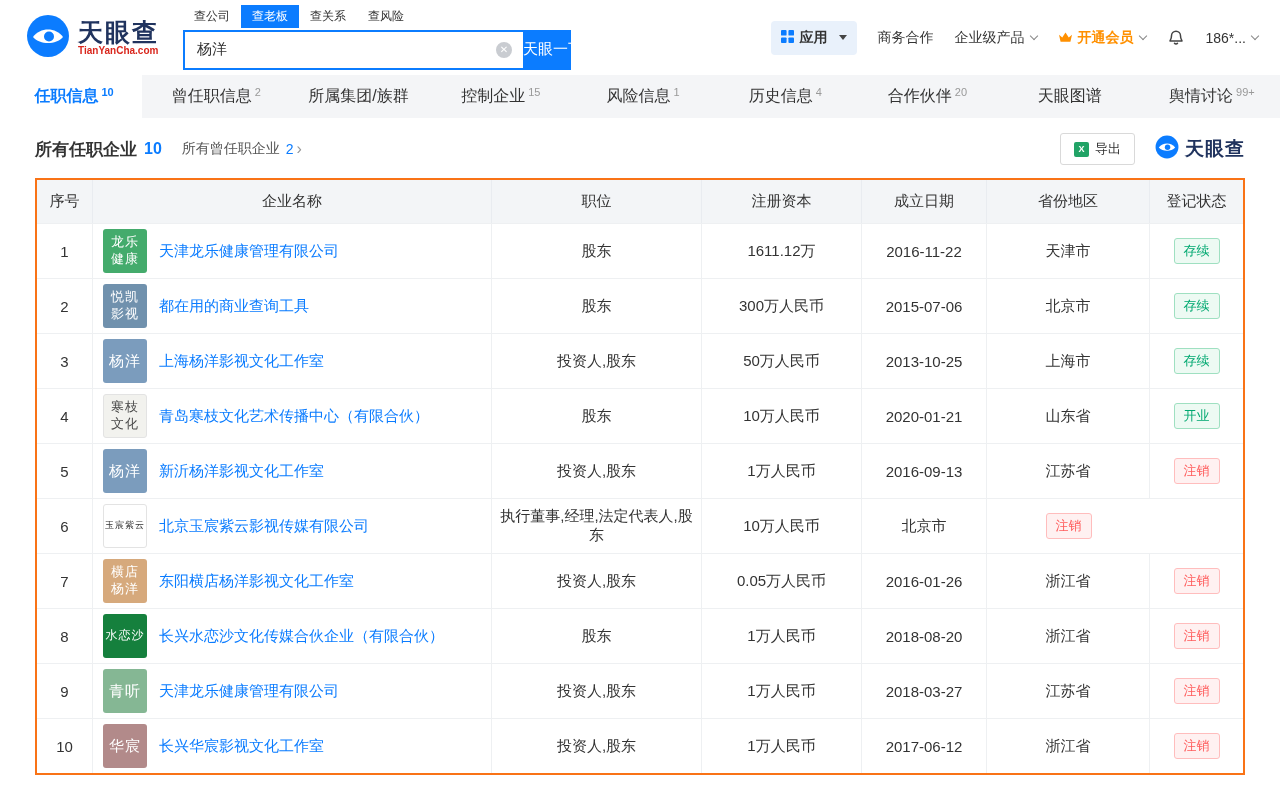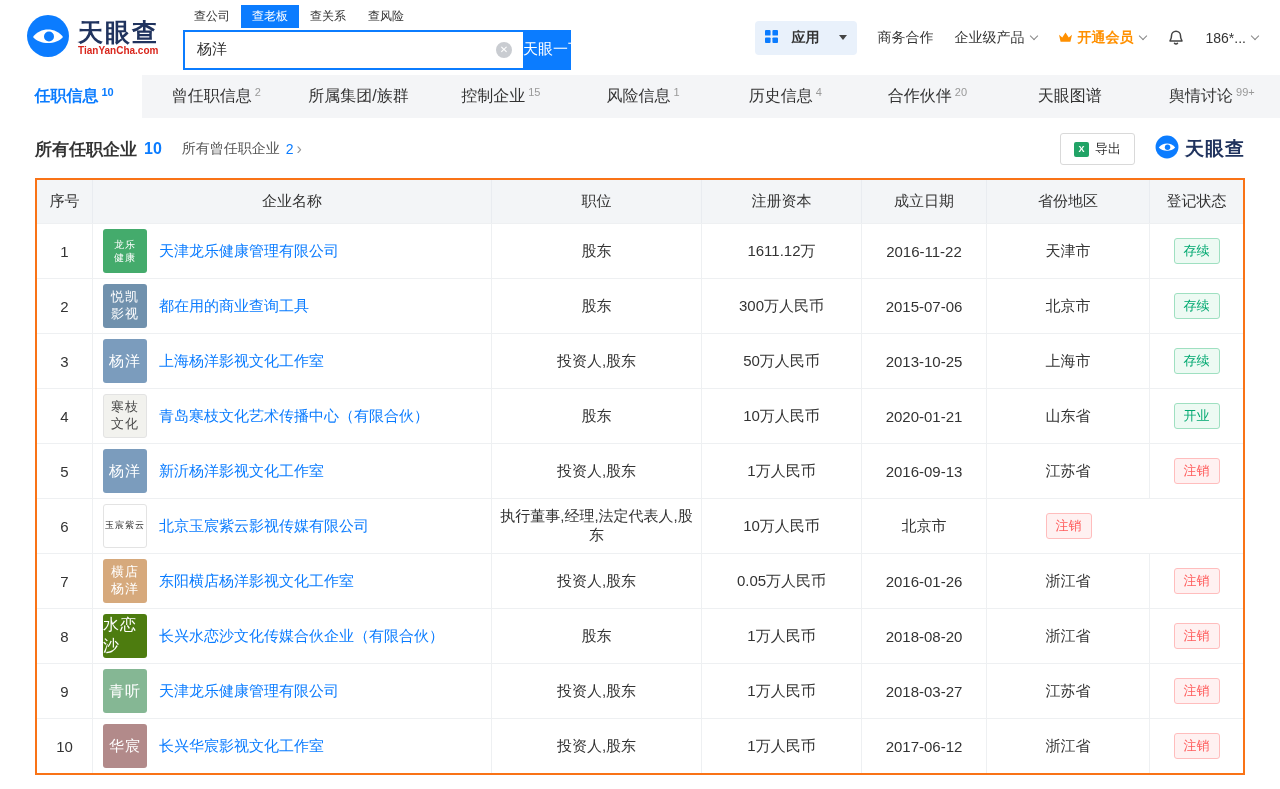--- a/index.html
+++ b/index.html
@@ -22,21 +22,21 @@
   .search-box { display:flex; margin-top:2px; }
   .input-wrap { position:relative; }
   .search-input { width:340px; height:40px; border:2px solid #0b7cff; border-right:none;
       padding:0 36px 0 12px; font-size:15px; color:#333; outline:none; font-family:inherit; }
   .clear-btn { position:absolute; right:11px; top:12px; width:16px; height:16px; border-radius:50%;
       background:#c9ccd1; color:#fff; font-size:10px; line-height:16px; text-align:center; cursor:pointer; }
   .search-btn { width:48px; height:40px; background:#0b7cff; color:#fff; font-size:15px; border:none; cursor:pointer; white-space:nowrap; }
 
   .hmenu { margin-left:auto; display:flex; align-items:center; gap:21px; font-size:14px; color:#333; }
   .hmenu .item { display:flex; align-items:center; cursor:pointer; white-space:nowrap; }
-  .apps-btn { display:flex; align-items:center; gap:14px; background:#e9f1fb; border-radius:4px; padding:8px 10px; cursor:pointer; font-weight:bold; }
+  .apps-btn { display:flex; align-items:center; gap:6px; background:#e9f1fb; border-radius:4px; padding:8px 10px; cursor:pointer; font-weight:bold; }
   .tri { display:inline-block; width:0; height:0; border-left:4px solid transparent; border-right:4px solid transparent; border-top:5px solid #444; margin-left:5px; }
   .chev { display:inline-block; width:6px; height:6px; border-right:1.4px solid #888; border-bottom:1.4px solid #888; transform:rotate(45deg); margin:-3px 0 0 6px; }
   .vip { color:#ff9000; font-weight:bold; }
 
   
   .navbar { height:43px; background:#f4f5f7; display:flex; }
   .nav-tab { flex:1; display:flex; align-items:center; justify-content:center; font-size:16px; color:#333; cursor:pointer; white-space:nowrap;padding-left:6px; }
   .nav-tab sup { font-size:11px; color:#999; margin-left:3px; position:relative; top:-5px; }
   .nav-tab.active { background:#fff; color:#0b7cff; font-weight:bold; }
   .nav-tab.active sup { color:#0b7cff; }
@@ -236,21 +236,21 @@
         <div class="th">职位</div>
         <div class="th">注册资本</div>
         <div class="th">成立日期</div>
         <div class="th">省份地区</div>
         <div class="th">登记状态</div>
       </div>
     <div id="tbody">
         <div class="trow">
     <div class="td">1</div>
     <div class="td name-cell">
-      <span class="row-logo" style="background: rgb(68, 171, 108); color: rgb(255, 255, 255); font-size: 10px;">
+      <span class="row-logo" style="background: rgb(68, 171, 108); color: rgb(255, 255, 255); font-size: 13px;">
               <div>龙乐</div>
               <div>健康</div>
             </span>
       <a class="company-link">天津龙乐健康管理有限公司</a>
     </div>
     <div class="td">股东</div>
     <div class="td">1611.12万</div>
     <div class="td">2016-11-22</div>
     <div class="td">天津市</div>
     <div class="td">
@@ -351,21 +351,21 @@
     <div class="td">0.05万人民币</div>
     <div class="td">2016-01-26</div>
     <div class="td">浙江省</div>
     <div class="td">
             <span class="badge red">注销</span>
           </div>
   </div>
         <div class="trow">
     <div class="td">8</div>
     <div class="td name-cell">
-      <span class="row-logo" style="background: #4d7c0f; color: rgb(255, 255, 255); font-size: 16px;">
+      <span class="row-logo" style="background: #15803d; color: rgb(255, 255, 255); font-size: 12px;">
               <div>水恋沙</div>
             </span>
       <a class="company-link">长兴水恋沙文化传媒合伙企业（有限合伙）</a>
     </div>
     <div class="td">股东</div>
     <div class="td">1万人民币</div>
     <div class="td">2018-08-20</div>
     <div class="td">浙江省</div>
     <div class="td">
             <span class="badge red">注销</span>

